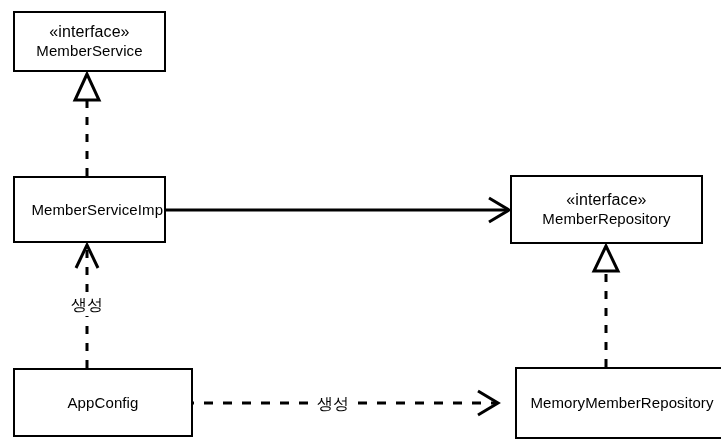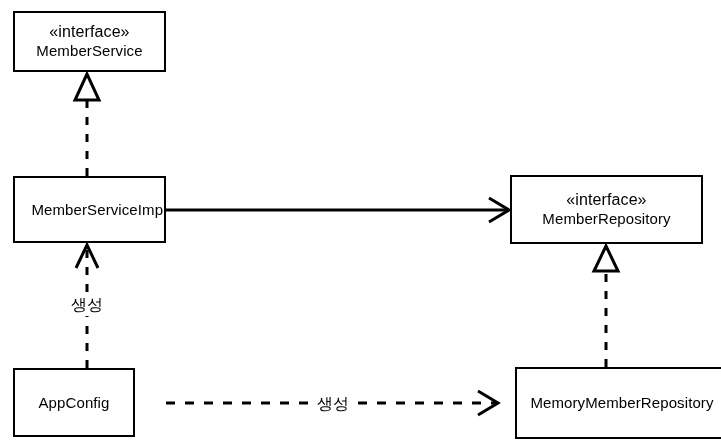--- a/index.html
+++ b/index.html
@@ -112,21 +112,21 @@
 
   <div class="uml-box" style="left:13px; top:176px; width:153px; height:67px;padding-left:19px;">
     <div class="classname-plain">MemberServiceImpl</div>
   </div>
 
   <div class="uml-box" style="left:510px; top:175px; width:193px; height:69px;">
     <div class="stereotype">«interface»</div>
     <div class="classname">MemberRepository</div>
   </div>
 
-  <div class="uml-box" style="left:13px; top:368px; width:122px; height:69px;">
+  <div class="uml-box" style="left:13px; top:368px; width:180px; height:69px;">
     <div class="classname-plain">AppConfig</div>
   </div>
 
   <div class="uml-box" style="left:499px; top:367px; width:214px; height:72px;margin-left:16px;">
     <div class="classname-plain">MemoryMemberRepository</div>
   </div>
 
   <div class="edge-label" style="left:68px; top:295px;">생성</div>
 
   <div class="edge-label" style="left:314px; top:394px;">생성</div>

